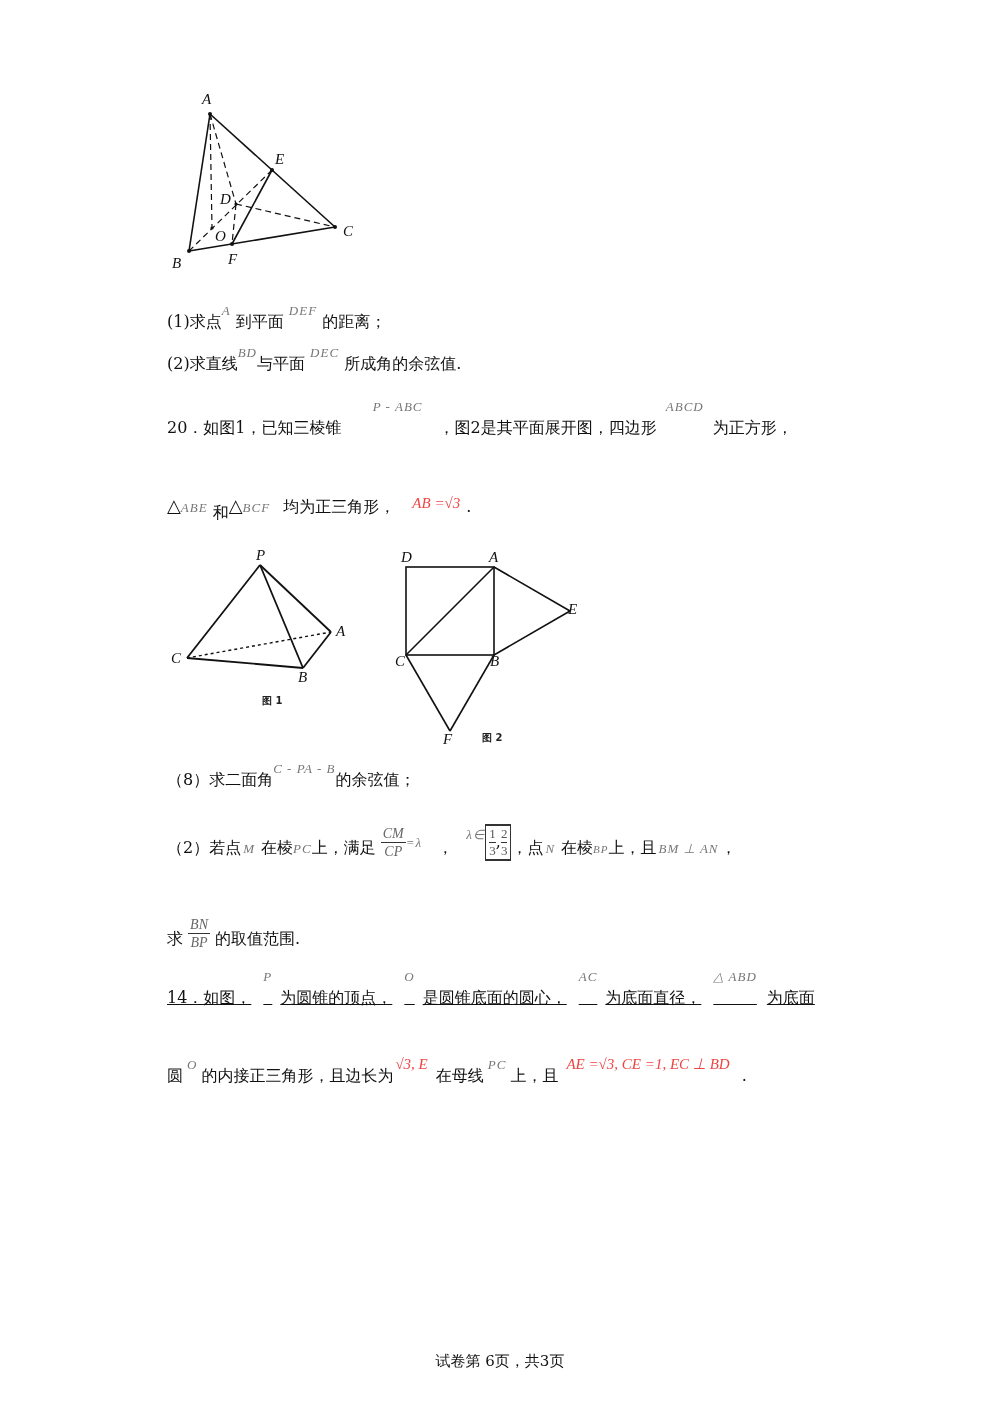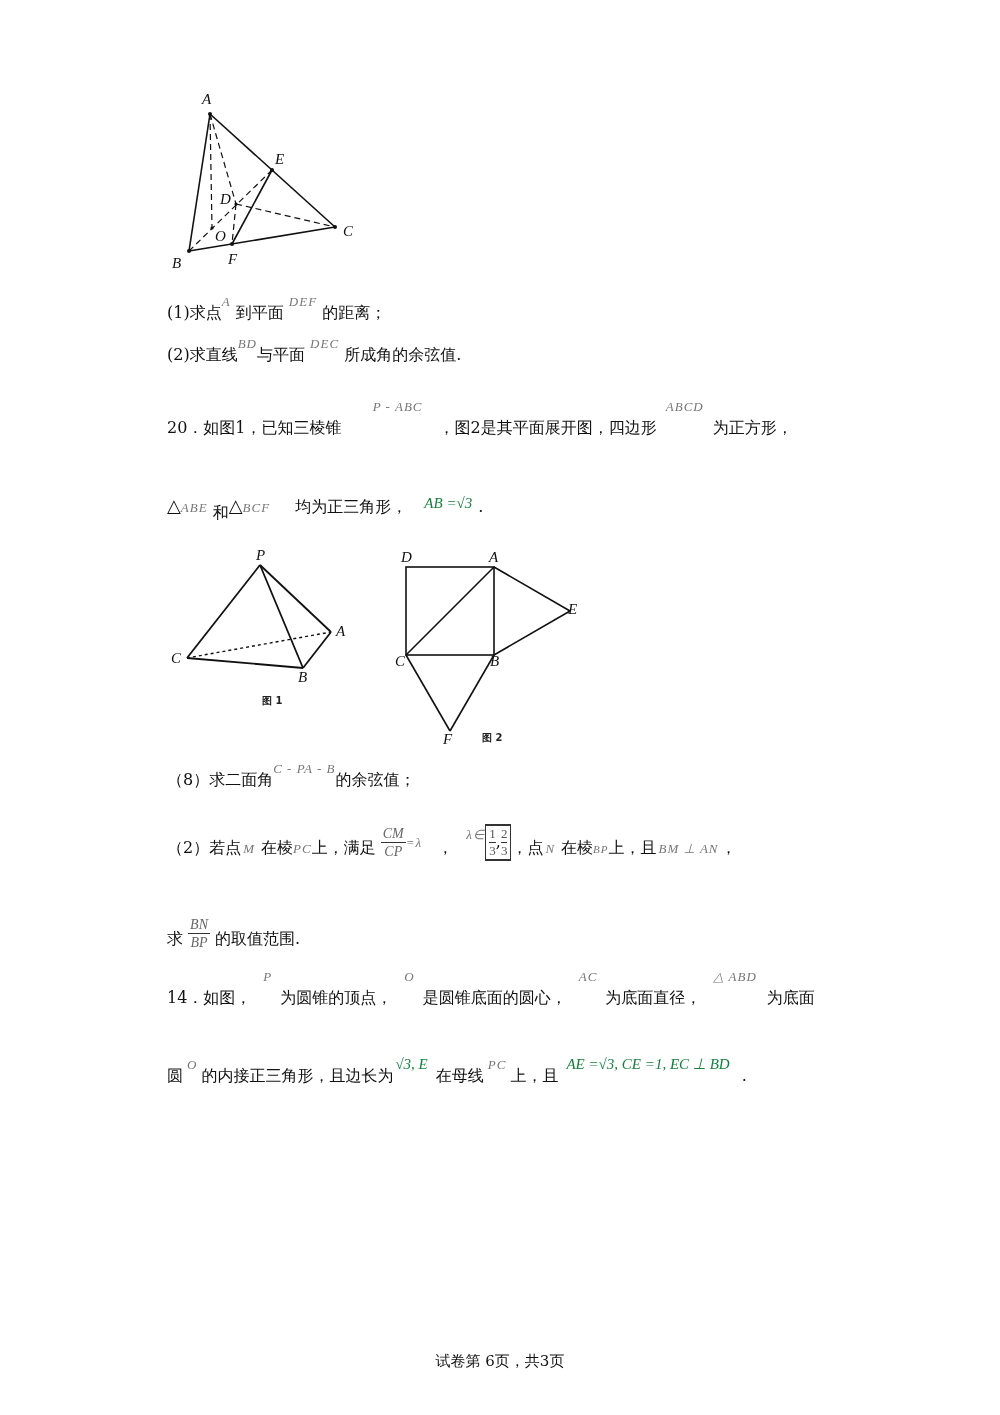--- a/index.html
+++ b/index.html
@@ -1,21 +1,21 @@
 <!DOCTYPE html>
 <html><head>
 <meta charset="utf-8">
 <style>
   html, body { margin:0; padding:0; background:#ffffff; }
   body { width:1000px; height:1415px; position:relative; overflow:hidden;
          font-family:"DejaVu Serif", "Liberation Serif", serif; color:#111; }
   .abs { position:absolute; }
   .line { position:absolute; left:167px; font-size:16px; line-height:20px; white-space:nowrap; }
   .m { font-family:"Liberation Serif", serif; font-style:italic; color:#777; font-size:13px; letter-spacing:1px; }
-  .mdark { font-family:"Liberation Serif", serif; font-style:italic; color:#15803d; font-size:15px; }
+  .mdark { font-family:"Liberation Serif", serif; font-style:italic; color:#ef4444; font-size:15px; }
   .sup { position:relative; top:-22px; }
   .sup2 { position:relative; top:-12px; }
   .frac { display:inline-block; vertical-align:middle; text-align:center; position:relative; top:-6px; }
   .frac .num, .frac .den { display:block; font-family:"Liberation Serif", serif; font-style:italic; color:#666; font-size:14px; line-height:17px; padding:0 2px; }
   .frac .num { border-bottom:1px solid #333; }
   .bracket { display:inline-block; border:1px solid #333; border-top:2px solid #333; border-bottom:2px solid #333; padding:0 3px; vertical-align:middle; position:relative; top:-6px; }
   .bracket .f { display:inline-block; text-align:center; vertical-align:middle; }
   .bracket .f span { display:block; font-family:"Liberation Serif", serif; font-size:13px; line-height:16px; color:#555; }
   .bracket .f span.n { border-bottom:1px solid #333; }
   .label { font-family:"Liberation Serif", serif; font-style:italic; font-size:15px; color:#111; }
@@ -52,42 +52,42 @@
   </svg>
   <span class="abs label" style="left:42px;top:6px;">A</span>
   <span class="abs label" style="left:115px;top:66px;">E</span>
   <span class="abs label" style="left:60px;top:106px;">D</span>
   <span class="abs label" style="left:183px;top:138px;">C</span>
   <span class="abs label" style="left:55px;top:143px;">O</span>
   <span class="abs label" style="left:12px;top:170px;">B</span>
   <span class="abs label" style="left:68px;top:166px;">F</span>
 </div>
 
-<div class="line" style="top:303px;">
+<div class="line" style="top:312px;">
   <span>(1)求点</span><span class="m sup2">A</span>
   <span>到平面</span>
   <span class="m sup2">DEF</span>
   <span>的距离；</span>
 </div>
-<div class="line" style="top:345px;">
+<div class="line" style="top:354px;">
   <span>(2)求直线</span><span class="m sup2">BD</span><span>与平面</span>
   <span class="m sup2">DEC</span>
   <span>所成角的余弦值.</span>
 </div>
 
 <div class="line" style="top:418px;">
   <span>20．如图1，已知三棱锥</span>
   <span class="m sup" style="margin-left:26px;margin-right:16px;">P - ABC</span><span>，图2是其平面展开图，四边形</span>
   <span class="m sup" style="margin-left:4px;margin-right:4px;">ABCD</span>
   <span>为正方形，</span>
 </div>
 <div class="line" style="top:496px;">
   <span style="font-size:18px;">△</span><span class="m">ABE</span>
   <span style="position:relative;top:6px;">和</span><span style="font-size:18px;">△</span><span class="m">BCF</span>
-  <span style="margin-left:20px;">均为正三角形，</span>
+  <span style="margin-left:8px;">均为正三角形，</span>
   <span class="mdark" style="margin-left:12px;position:relative;top:-4px;">AB =√3</span><span style="margin-left:6px;">.</span>
 </div>
 
 <div class="abs" style="left:165px;top:545px;width:190px;height:170px;">
   <svg width="190" height="170" viewBox="0 0 190 170">
     <g stroke="#111" stroke-width="1.8" fill="none">
       <line x1="95" y1="20" x2="22" y2="113"></line>
       <line x1="95" y1="20" x2="138" y2="123"></line>
       <line x1="95" y1="20" x2="166" y2="87"></line>
       <line x1="22" y1="113" x2="138" y2="123"></line>
@@ -138,20 +138,20 @@
 </div>
 <div class="line" style="top:922px;">
   <span>求</span>
   <span class="frac">
     <span class="num">BN</span>
     <span class="den">BP</span>
   </span>
   <span>的取值范围.</span>
 </div>
 
-<div class="line" style="top:988px;">
+<div class="line" style="top:988px;text-decoration:underline;">
   <span>14．如图，</span><span class="m sup" style="margin:0 8px 0 12px;">P</span><span>为圆锥的顶点，</span><span class="m sup" style="margin:0 8px 0 12px;">O</span><span>是圆锥底面的圆心，</span><span class="m sup" style="margin:0 8px 0 12px;">AC</span><span>为底面直径，</span><span class="m sup" style="margin:0 10px 0 12px;">△ ABD</span><span>为底面</span>
 </div>
 <div class="line" style="top:1066px;">
   <span>圆</span><span class="m sup2" style="margin:0 4px;">O</span><span>的内接正三角形，且边长为</span><span class="mdark sup2" style="margin:0 8px 18px 2px;">√3, E</span><span>在母线</span><span class="m sup2" style="margin:0 4px;">PC</span><span>上，且</span><span class="mdark sup2" style="margin:0 12px 0 8px;">AE =√3, CE =1, EC ⊥ BD</span><span>.</span>
 </div>
 
 <div class="footer">试卷第 6页，共3页</div>
 
 </body></html>

